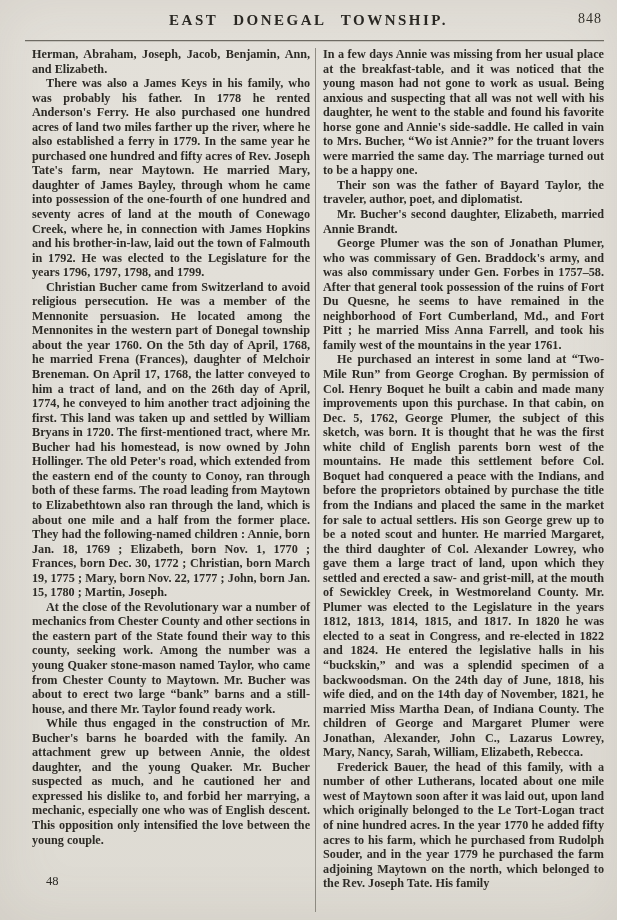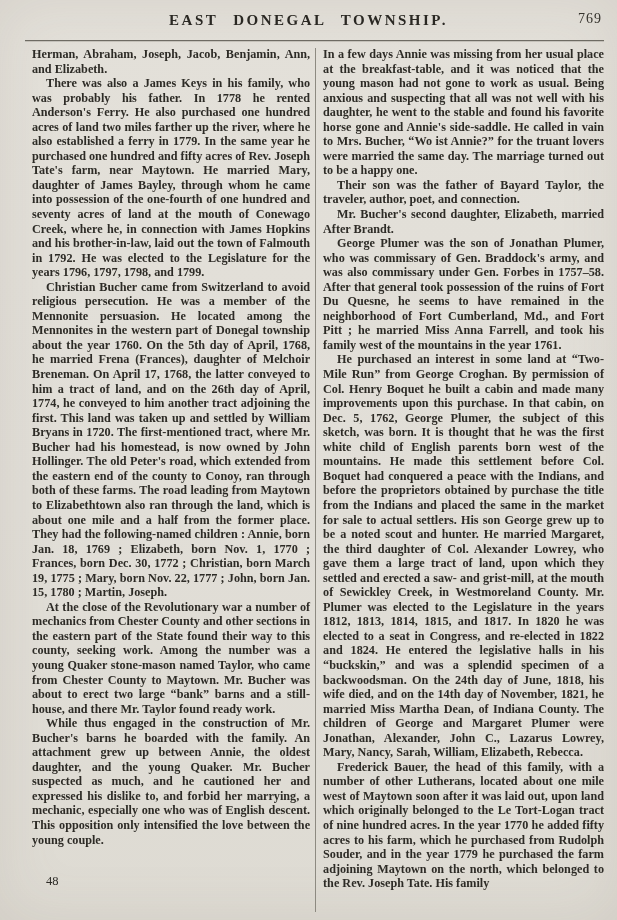--- a/index.html
+++ b/index.html
@@ -78,38 +78,38 @@
     color: #2d2b26;
   }
 </style>
 </head>
 <body>
 
 <div class="page">
 
   <header class="page-header">
     <span class="running-title">EAST DONEGAL TOWNSHIP.</span>
-    <span class="page-number">769</span>
+    <span class="page-number">848</span>
   </header>
 
   <div class="header-rule"></div>
 
   <main class="columns">
     <section class="column left" id="col-left">
         <p class="para">Herman, Abraham, Joseph, Jacob, Benjamin, Ann, and Elizabeth.</p>
         <p class="para indent">There was also a James Keys in his family, who was probably his father. In 1778 he rented Anderson's Ferry. He also purchased one hundred acres of land two miles farther up the river, where he also established a ferry in 1779. In the same year he purchased one hundred and fifty acres of Rev. Joseph Tate's farm, near Maytown. He married Mary, daughter of James Bayley, through whom he came into possession of the one-fourth of one hundred and seventy acres of land at the mouth of Conewago Creek, where he, in connection with James Hopkins and his brother-in-law, laid out the town of Falmouth in 1792. He was elected to the Legislature for the years 1796, 1797, 1798, and 1799.</p>
         <p class="para indent">Christian Bucher came from Switzerland to avoid religious persecution. He was a member of the Mennonite persuasion. He located among the Mennonites in the western part of Donegal township about the year 1760. On the 5th day of April, 1768, he married Frena (Frances), daughter of Melchoir Breneman. On April 17, 1768, the latter conveyed to him a tract of land, and on the 26th day of April, 1774, he conveyed to him another tract adjoining the first. This land was taken up and settled by William Bryans in 1720. The first-mentioned tract, where Mr. Bucher had his homestead, is now owned by John Hollinger. The old Peter's road, which extended from the eastern end of the county to Conoy, ran through both of these farms. The road leading from Maytown to Elizabethtown also ran through the land, which is about one mile and a half from the former place. They had the following-named children : Annie, born Jan. 18, 1769 ; Elizabeth, born Nov. 1, 1770 ; Frances, born Dec. 30, 1772 ; Christian, born March 19, 1775 ; Mary, born Nov. 22, 1777 ; John, born Jan. 15, 1780 ; Martin, Joseph.</p>
         <p class="para indent">At the close of the Revolutionary war a number of mechanics from Chester County and other sections in the eastern part of the State found their way to this county, seeking work. Among the number was a young Quaker stone-mason named Taylor, who came from Chester County to Maytown. Mr. Bucher was about to erect two large “bank” barns and a still-house, and there Mr. Taylor found ready work.</p>
         <p class="para indent">While thus engaged in the construction of Mr. Bucher's barns he boarded with the family. An attachment grew up between Annie, the oldest daughter, and the young Quaker. Mr. Bucher suspected as much, and he cautioned her and expressed his dislike to, and forbid her marrying, a mechanic, especially one who was of English descent. This opposition only intensified the love between the young couple.</p>
       </section>
     <div class="column-divider"></div>
     <section class="column right" id="col-right">
         <p class="para">In a few days Annie was missing from her usual place at the breakfast-table, and it was noticed that the young mason had not gone to work as usual. Being anxious and suspecting that all was not well with his daughter, he went to the stable and found his favorite horse gone and Annie's side-saddle. He called in vain to Mrs. Bucher, “Wo ist Annie?” for the truant lovers were married the same day. The marriage turned out to be a happy one.</p>
-        <p class="para indent">Their son was the father of Bayard Taylor, the traveler, author, poet, and connection.</p>
-        <p class="para indent">Mr. Bucher's second daughter, Elizabeth, married After Brandt.</p>
+        <p class="para indent">Their son was the father of Bayard Taylor, the traveler, author, poet, and diplomatist.</p>
+        <p class="para indent">Mr. Bucher's second daughter, Elizabeth, married Annie Brandt.</p>
         <p class="para indent">George Plumer was the son of Jonathan Plumer, who was commissary of Gen. Braddock's army, and was also commissary under Gen. Forbes in 1757–58. After that general took possession of the ruins of Fort Du Quesne, he seems to have remained in the neighborhood of Fort Cumberland, Md., and Fort Pitt ; he married Miss Anna Farrell, and took his family west of the mountains in the year 1761.</p>
         <p class="para indent">He purchased an interest in some land at “Two-Mile Run” from George Croghan. By permission of Col. Henry Boquet he built a cabin and made many improvements upon this purchase. In that cabin, on Dec. 5, 1762, George Plumer, the subject of this sketch, was born. It is thought that he was the first white child of English parents born west of the mountains. He made this settlement before Col. Boquet had conquered a peace with the Indians, and before the proprietors obtained by purchase the title from the Indians and placed the same in the market for sale to actual settlers. His son George grew up to be a noted scout and hunter. He married Margaret, the third daughter of Col. Alexander Lowrey, who gave them a large tract of land, upon which they settled and erected a saw- and grist-mill, at the mouth of Sewickley Creek, in Westmoreland County. Mr. Plumer was elected to the Legislature in the years 1812, 1813, 1814, 1815, and 1817. In 1820 he was elected to a seat in Congress, and re-elected in 1822 and 1824. He entered the legislative halls in his “buckskin,” and was a splendid specimen of a backwoodsman. On the 24th day of June, 1818, his wife died, and on the 14th day of November, 1821, he married Miss Martha Dean, of Indiana County. The children of George and Margaret Plumer were Jonathan, Alexander, John C., Lazarus Lowrey, Mary, Nancy, Sarah, William, Elizabeth, Rebecca.</p>
         <p class="para indent">Frederick Bauer, the head of this family, with a number of other Lutherans, located about one mile west of Maytown soon after it was laid out, upon land which originally belonged to the Le Tort-Logan tract of nine hundred acres. In the year 1770 he added fifty acres to his farm, which he purchased from Rudolph Souder, and in the year 1779 he purchased the farm adjoining Maytown on the north, which belonged to the Rev. Joseph Tate. His family</p>
       </section>
   </main>
 
   <div class="signature-mark">48</div>
 
 </div>
 

